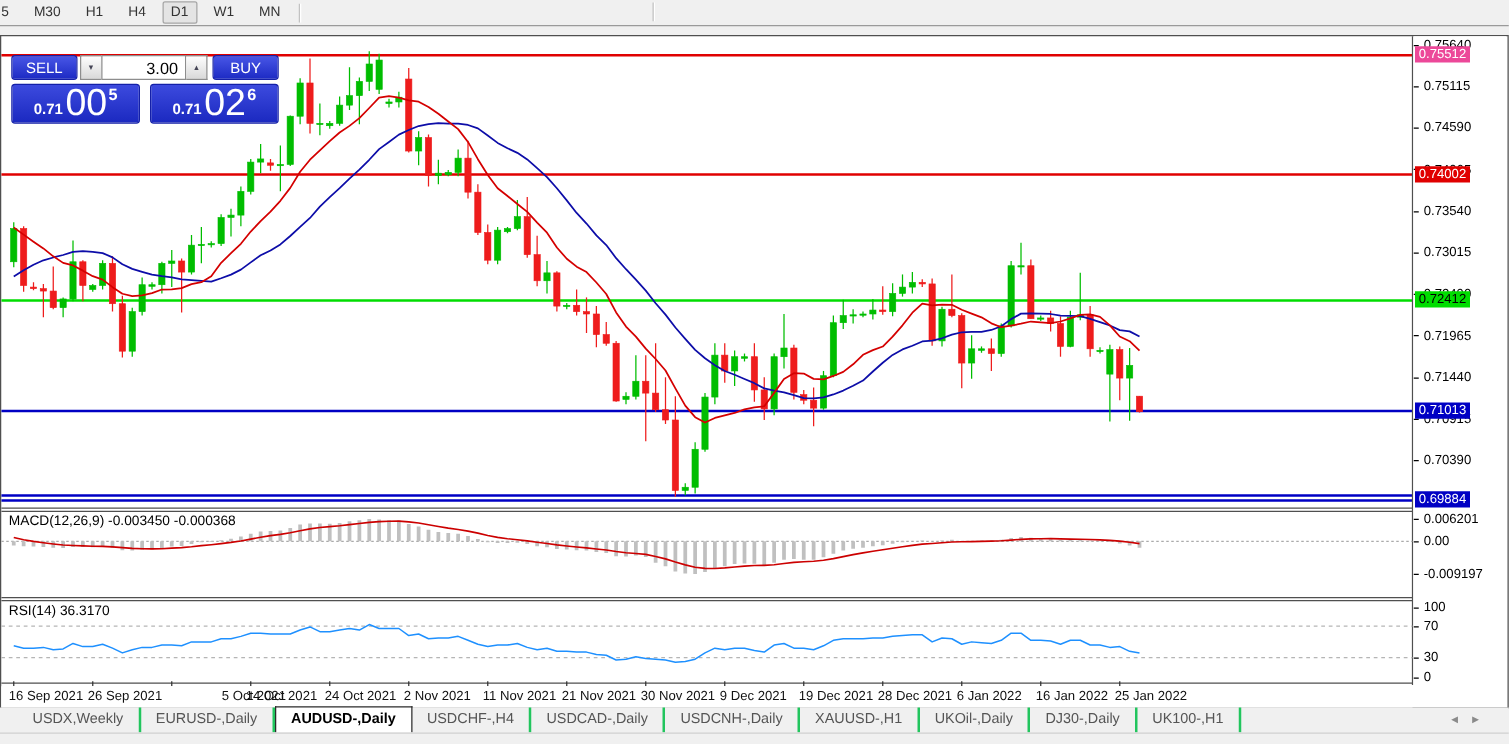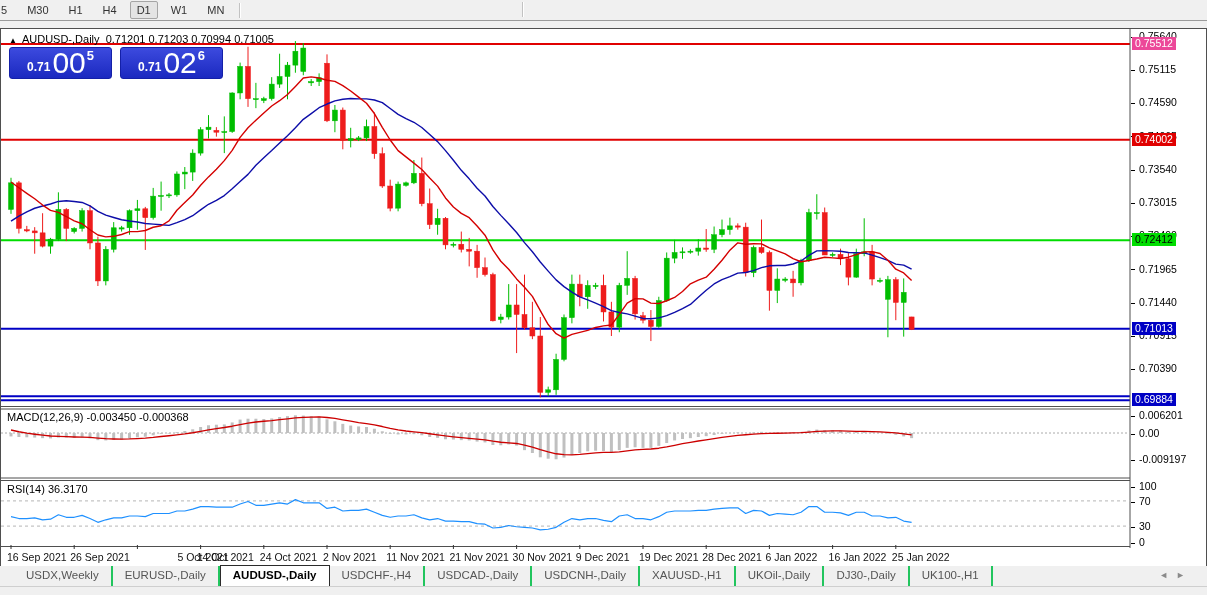--- a/index.html
+++ b/index.html
@@ -452,25 +452,33 @@
       <line x1="452.40000000000003" y1="516" x2="452.40000000000003" y2="520" stroke="#333" stroke-width="1"></line>
       <line x1="515.6" y1="516" x2="515.6" y2="520" stroke="#333" stroke-width="1"></line>
       <line x1="578.8000000000001" y1="516" x2="578.8000000000001" y2="520" stroke="#333" stroke-width="1"></line>
       <line x1="642" y1="516" x2="642" y2="520" stroke="#333" stroke-width="1"></line>
       <line x1="705.2" y1="516" x2="705.2" y2="520" stroke="#333" stroke-width="1"></line>
       <line x1="768.4000000000001" y1="516" x2="768.4000000000001" y2="520" stroke="#333" stroke-width="1"></line>
       <line x1="831.6" y1="516" x2="831.6" y2="520" stroke="#333" stroke-width="1"></line>
       <line x1="894.8000000000001" y1="516" x2="894.8000000000001" y2="520" stroke="#333" stroke-width="1"></line>
     </svg>
 
-  <div class="chart-title">
-    <span class="tri">▲</span><span>AUDUSD-,Daily</span>&nbsp;&nbsp;<span>0.71201 0.71203 0.70994 0.71005</span>
-  </div>
 
   <div class="trade">
+    <div class="trade-row1">
+      <div class="btn-blue sellbtn">SELL</div>
+      <div class="spin dn">
+          <span>▾</span>
+        </div>
+      <div class="vol">3.00</div>
+      <div class="spin up">
+          <span>▴</span>
+        </div>
+      <div class="btn-blue buybtn">BUY</div>
+    </div>
     <div class="trade-row2">
       <div class="pricebox">
         <span class="p-small">0.71</span>
         <span class="p-big">00</span>
         <span class="p-sup">5</span>
       </div>
       <div class="pricebox">
         <span class="p-small">0.71</span>
         <span class="p-big">02</span>
         <span class="p-sup">6</span>

